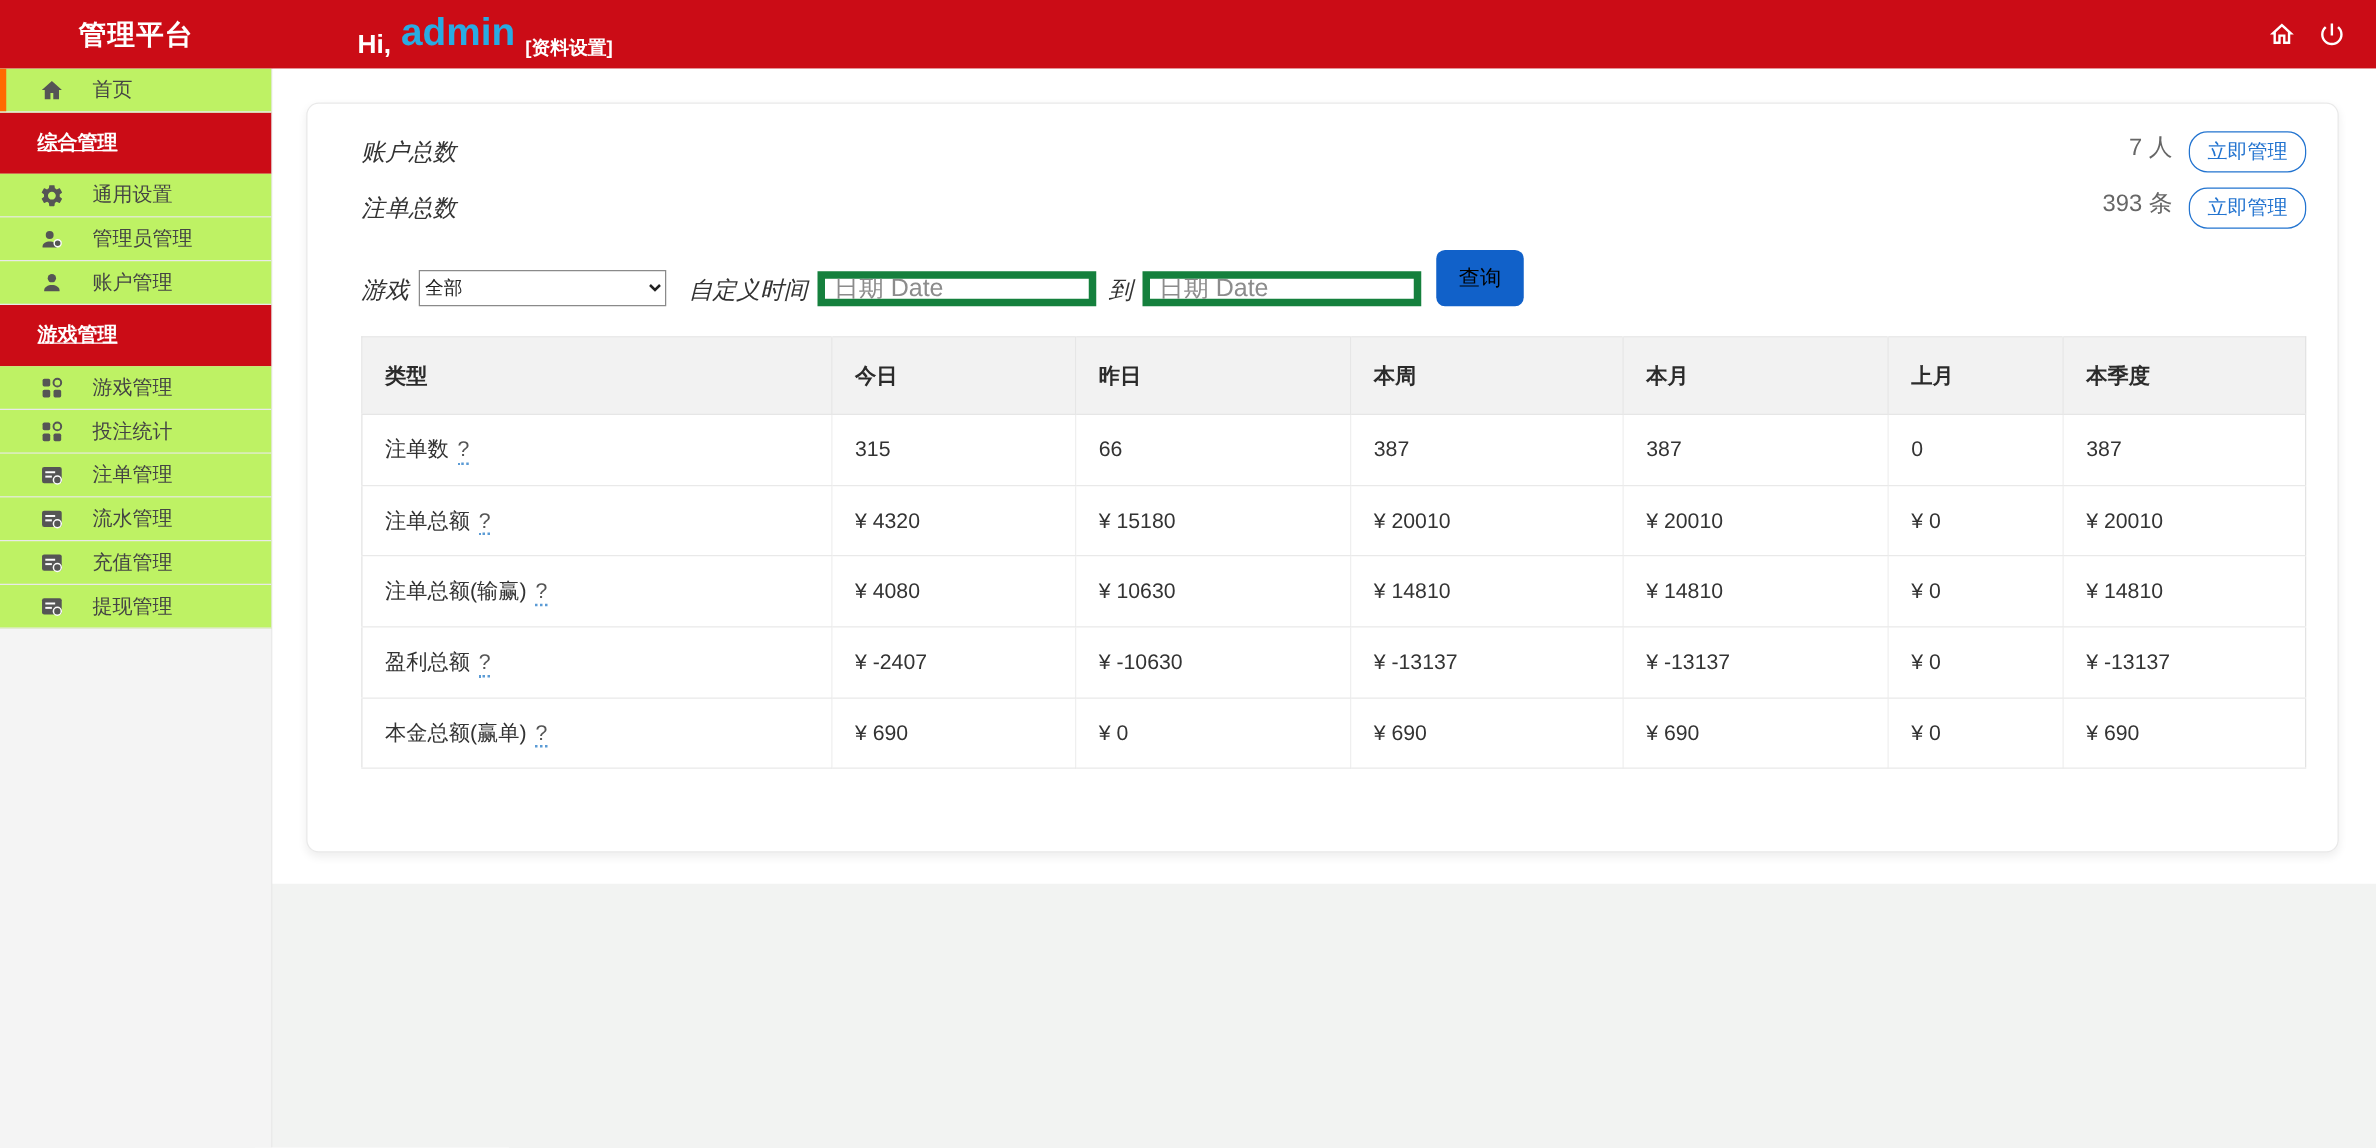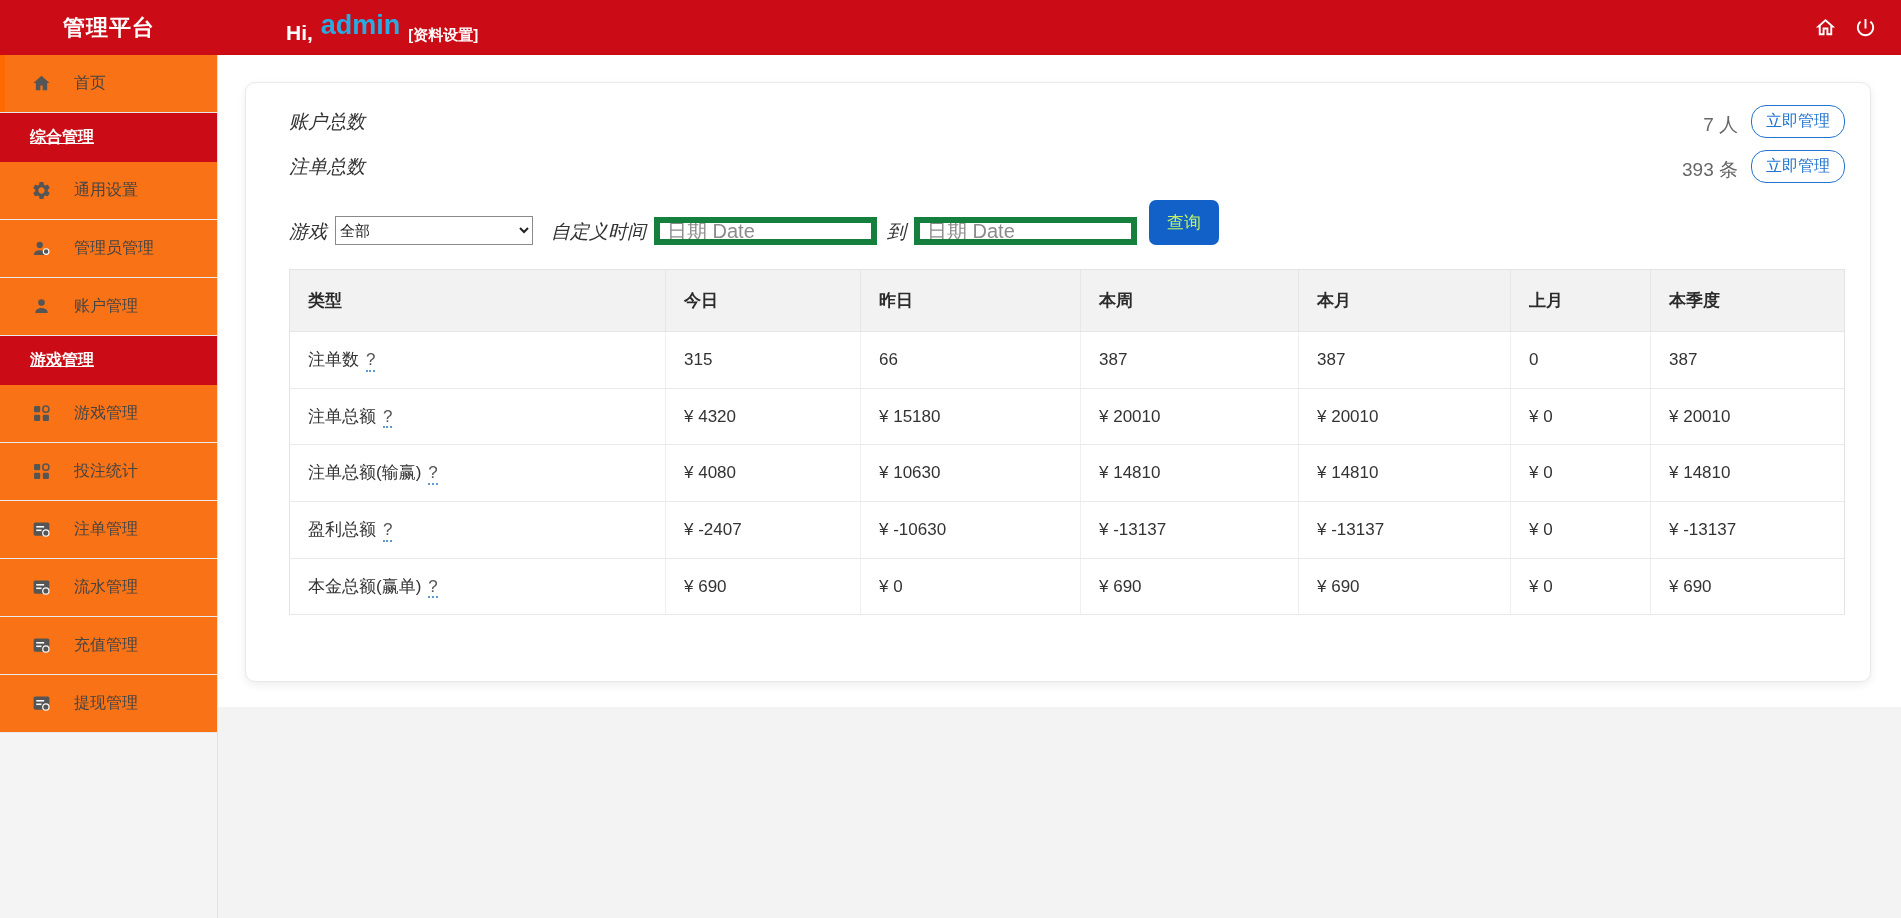--- a/index.html
+++ b/index.html
@@ -4,64 +4,64 @@
 <style>
   * { box-sizing: border-box; margin: 0; padding: 0; }
   html,body { width: 1901px; height: 918px; overflow: hidden; }
   body { font-family: "Liberation Sans", "DejaVu Sans", sans-serif; background: #f2f3f2; color: #333; }
 
   
   .topbar { height: 55px; background: #cb0c16; display: flex; align-items: center; gap: 41px; }
   .brand { width: 218px; text-align: center; color: #fff; font-size: 22px; font-weight: bold; letter-spacing: 1px; }
   .greeting { display: flex; align-items: flex-end; margin-left: 27px; }
   .hi { color: #fff; font-size: 21px; font-weight: bold; }
-  .username { color: #29abe2; font-size: 27px; font-weight: bold; margin: 0 8px 4px 8px; }
+  .username { color: #29abe2; font-size: 31px; font-weight: bold; margin: 0 8px 4px 8px; }
   .profile-link { color: #fff; font-size: 15px; font-weight: bold; cursor: pointer; }
   .topbar-spacer { flex: 1; }
   .topbar-icons { display: flex; align-items: center; gap: 17px; margin-right: 24px; }
   .topbar-icons svg { display: block; cursor: pointer; }
 
   
   .body-row { display: flex; height: 863px; }
 
   
   .sidebar { width: 218px; background: #f4f4f4; border-right: 1px solid #e2e2e2; display: flex; flex-direction: column; }
-  .side-item { position: relative; height: 58px; background: #f97316; border-bottom: 1px solid #e9e9e9;
+  .side-item { position: relative; height: 35px; background: #bef264; border-bottom: 1px solid #e9e9e9;
                display: flex; align-items: center; cursor: pointer; }
   .side-item .icon { width: 22px; margin-left: 30px; display: flex; justify-content: center; }
   .side-item .lbl { margin-left: 22px; font-size: 16px; color: #444; }
   .side-item.active::before { content: ""; position: absolute; left: 0; top: 0; bottom: 0; width: 5px; background: #ff6a00; }
   .side-section { height: 49px; background: #cb0c16; color: #fff; font-size: 16px; font-weight: bold;
                   display: flex; align-items: center; padding-left: 30px; text-decoration: underline; }
   .side-fill { flex: 1; background: #f4f4f4; }
 
   
   .main { flex: 1; background: #f2f3f2; }
   .content-white { background: #fff; padding: 27px 30px 25px 27px; }
   .card { background: #fff; border: 1px solid #e9e9e9; border-radius: 10px;
           box-shadow: 0 3px 8px rgba(0,0,0,0.07); padding: 16px 25px 66px 43px; }
 
   .summary-row { display: flex; align-items: center; height: 45px; }
   .summary-label { font-size: 19px; font-style: italic; color: #333; }
-  .summary-right { margin-left: auto; display: flex; align-items: flex-end; }
+  .summary-right { margin-left: auto; display: flex; align-items: flex-start; }
   .summary-value { font-size: 19px; color: #666; }
   .manage-btn { margin-left: 13px; background: #fff; border: 1px solid #2374d0; color: #2374d0;
                 font-size: 16px; padding: 5px 14px; border-radius: 15px; cursor: pointer;
                 font-family: inherit; }
 
   .filter-row { display: flex; align-items: flex-end; margin-top: 10px; height: 46px; }
   .filter-label { font-size: 19px; font-style: italic; color: #333; }
   .game-select { width: 198px; height: 29px; margin-left: 8px; font-size: 15px; color: #222;
                  border: 1px solid #8a8a8a; background: #fff; font-family: inherit; }
   .date-input { width: 223px; height: 28px; border: 6px solid #15803d; font-size: 20px;
                 padding: 0 7px; margin-left: 8px; font-family: inherit; color: #333; }
   .date-input::placeholder { color: #8c8c8c; opacity: 1; }
   .ml18 { margin-left: 18px; }
   .ml10 { margin-left: 10px; }
-  .query-btn { margin-left: 12px; background: #1161c9; color: #bef264; border: none; border-radius: 7px;
+  .query-btn { margin-left: 12px; background: #1161c9; color: #000000; border: none; border-radius: 7px;
                font-size: 17px; padding: 11px 18px; cursor: pointer; font-family: inherit; }
 
   
   table.stats { width: 100%; border-collapse: collapse; margin-top: 24px; border: 1px solid #e3e3e3; }
   table.stats th { background: #f2f2f2; text-align: left; font-size: 17px; color: #2b2b2b;
                    padding: 19px 18px; border-right: 1px solid #e6e6e6; border-bottom: 1px solid #e6e6e6; }
   table.stats td { font-size: 17px; color: #333; padding: 16px 18px; background: #fff;
                    border-right: 1px solid #efefef; border-bottom: 1px solid #e9e9e9; }
   table.stats th:last-child, table.stats td:last-child { border-right: none; }
   .help { display: inline-block; margin-left: 7px; color: #555; border-bottom: 2px dotted #5b9bd5;

